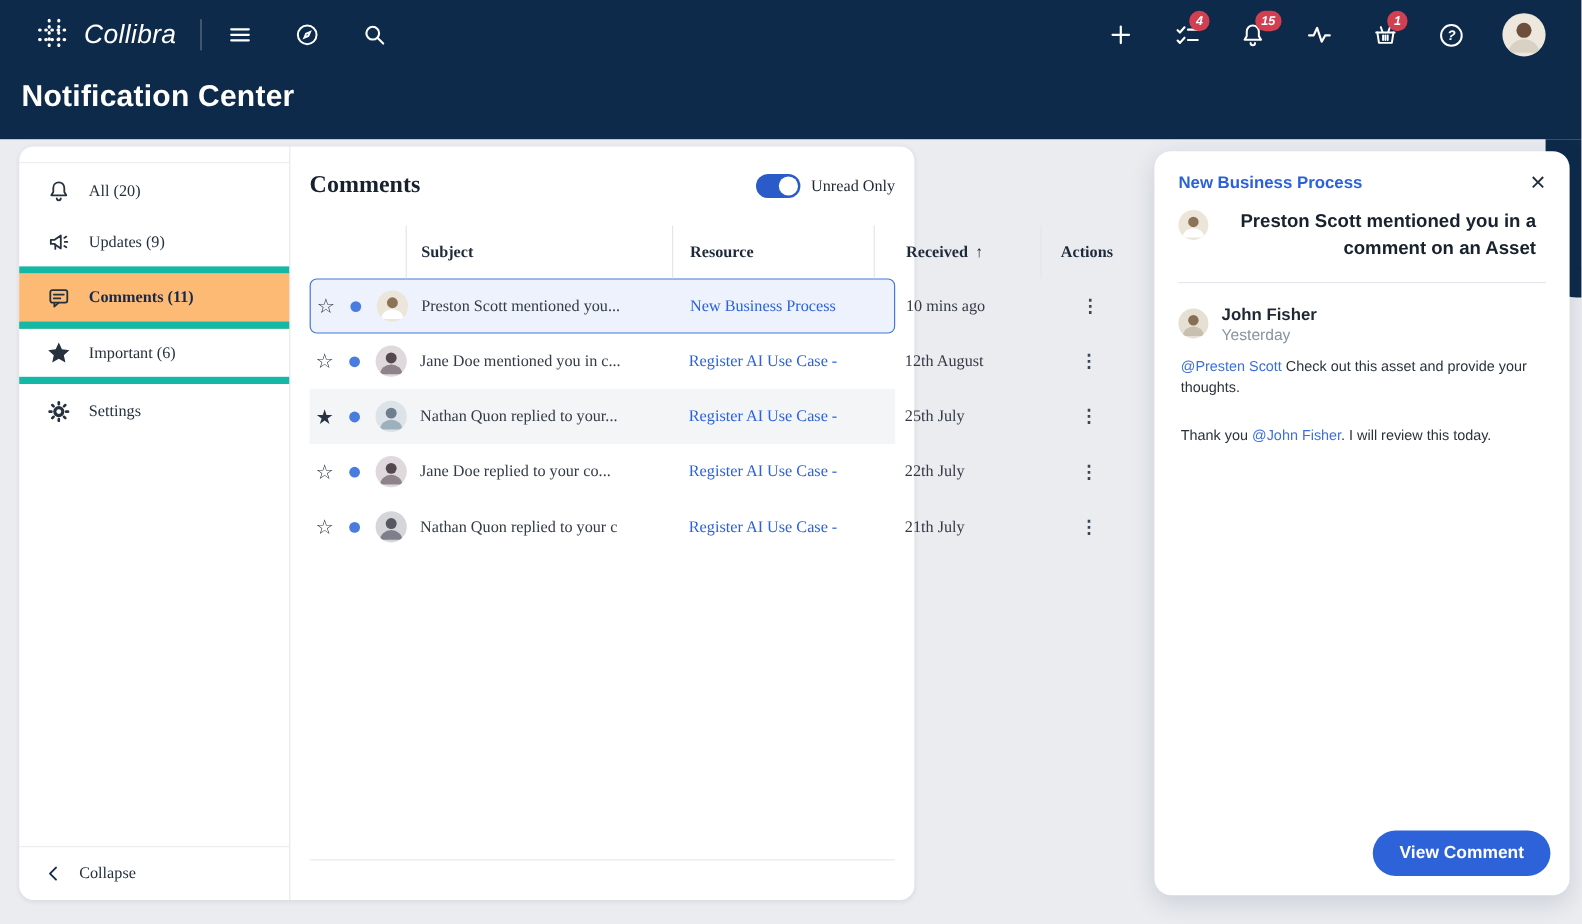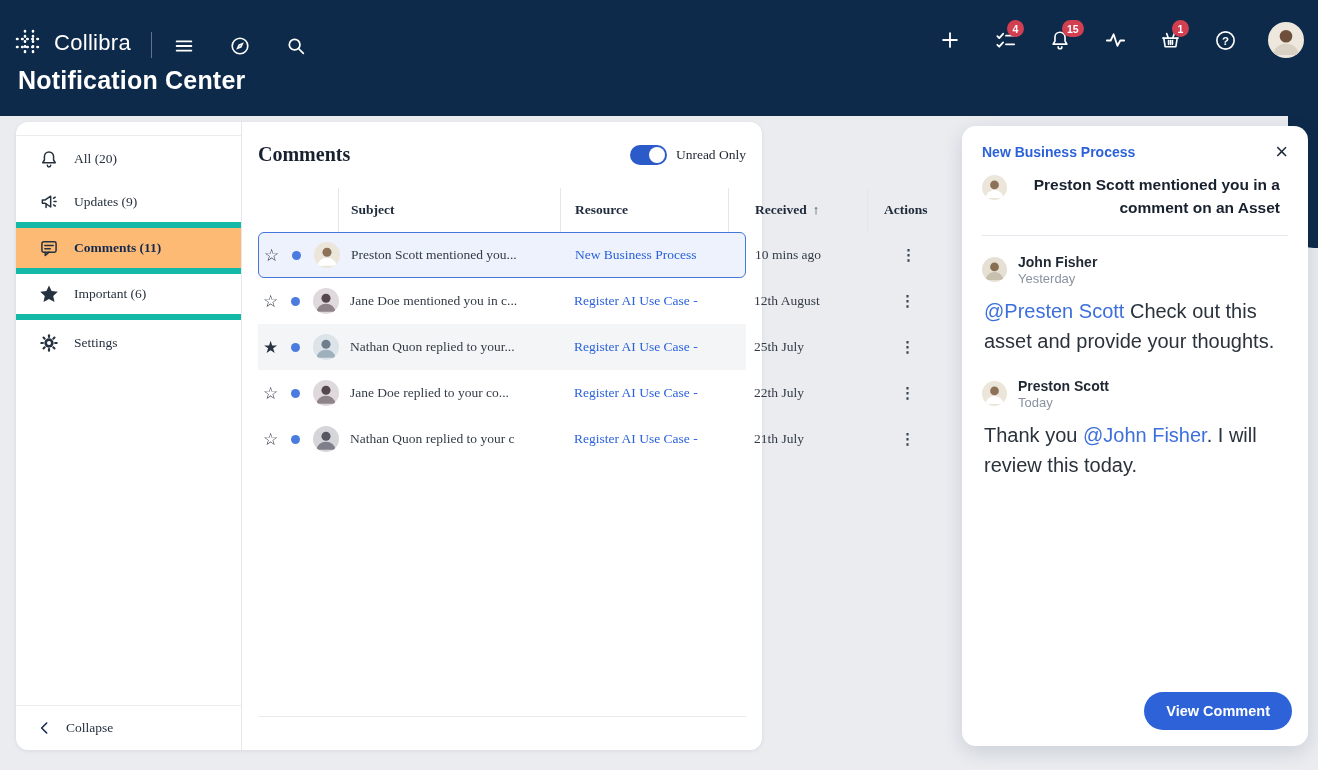--- a/index.html
+++ b/index.html
@@ -3,21 +3,21 @@
 <meta charset="utf-8">
 <style>
   * { margin:0; padding:0; box-sizing:border-box; }
   html,body { width:1318px; height:770px; overflow:hidden; }
   body {
     font-family:"Liberation Sans","DejaVu Sans",sans-serif;
     background:#EAECF0; color:#1F2733; position:relative;
   }
   
   .topnav { position:absolute; top:0; left:0; width:100%; height:116px; background:#0E2A4A; }
-  .topbar { display:flex; align-items:flex-end; height:58px; padding:0 14px; }
+  .topbar { display:flex; align-items:center; height:58px; padding:0 30px;font-style:italic; }
   .logo-block { display:flex; align-items:center; gap:10px; }
   .logo-text { color:#FFFFFF; font-size:22px; font-weight:500; letter-spacing:.3px; }
   .tb-divider { width:1px; height:26px; background:rgba(255,255,255,.35); margin:0 20px; }
   .tb-icon { width:24px; height:24px; display:flex; align-items:center; justify-content:center; color:#FFFFFF; position:relative; cursor:pointer; }
   .tb-left-group { display:flex; align-items:center; gap:32px; }
   .tb-right-group { margin-left:auto; display:flex; align-items:center; gap:31px; }
   .badge {
     position:absolute; top:-8px; left:14px; min-width:17px; height:17px; padding:0 5px;
     background:#D23F50; color:#fff; border-radius:9px; font-size:10.5px; font-weight:700;
     display:flex; align-items:center; justify-content:center;
@@ -93,21 +93,21 @@
   .drawer-title-row .avatar { width:25px; height:25px; margin-top:2px; }
   .drawer-title { font-size:15.5px; font-weight:700; color:#18212E; line-height:1.5;text-align:right; }
   .drawer-divider { border:none; border-top:1px solid #E4E7EB; margin:15px 0 18px 0; }
   .comment { margin-bottom:22px; }
   .comment-head { display:flex; gap:11px; align-items:center; }
   .comment-head .avatar { width:25px; height:25px; }
   .c-author { font-size:14px; font-weight:700; }
   .comment:nth-of-type(1) .c-author { color:#4A5462; }
   .comment:nth-of-type(2) .c-author { color:#1F2733; }
   .c-time { font-size:13px; color:#8A93A1; margin-top:1px; }
-  .c-body { margin-top:10px; font-size:20px; color:#2A323C; line-height:1.5; padding-left:2px; }
+  .c-body { margin-top:10px; font-size:12px; color:#2A323C; line-height:1.5; padding-left:2px; }
   .mention { color:#3D6FDB; cursor:pointer; }
   .view-btn {
     position:absolute; right:16px; bottom:16px; background:#2E62D9; color:#fff;
     border:none; border-radius:20px; padding:11px 22px; font-size:14.5px; font-weight:700;
     font-family:inherit; cursor:pointer;
   }
   svg { display:block; }
 </style>
 </head>
 <body>
@@ -440,29 +440,17 @@
       </span>
       <div>
         <div class="c-author">John Fisher</div>
         <div class="c-time">Yesterday</div>
       </div>
     </div>
     <div class="c-body"><span></span><span class="mention">@Presten Scott</span><span> Check out this asset and provide your thoughts.</span></div>
   </div>
 
   <div class="comment">
-    <div class="comment-head">
-      <span class="avatar av-preston">
-        <svg viewBox="0 0 24 24">
-            <circle class="head" cx="12" cy="9.5" r="4.2"></circle>
-            <path class="body" d="M3.5,22 a8.5,7.5 0 0 1 17,0 Z"></path>
-          </svg>
-      </span>
-      <div>
-        <div class="c-author">Preston Scott</div>
-        <div class="c-time">Today</div>
-      </div>
-    </div>
     <div class="c-body"><span>Thank you </span><span class="mention">@John Fisher</span><span>. I will review this today.</span></div>
   </div>
 
   <button class="view-btn">View Comment</button>
 </aside>
 
 </body></html>

